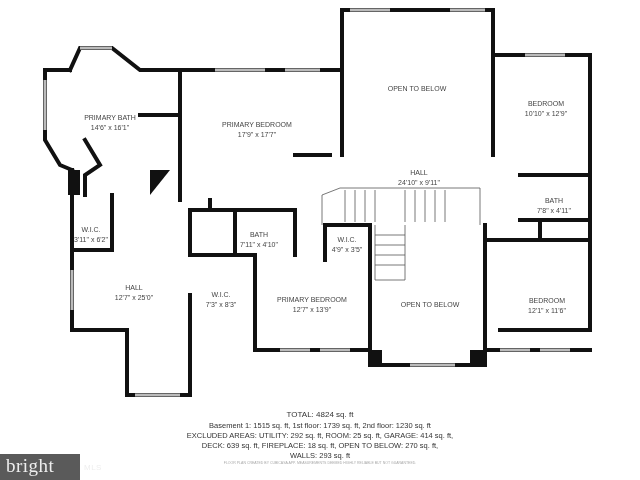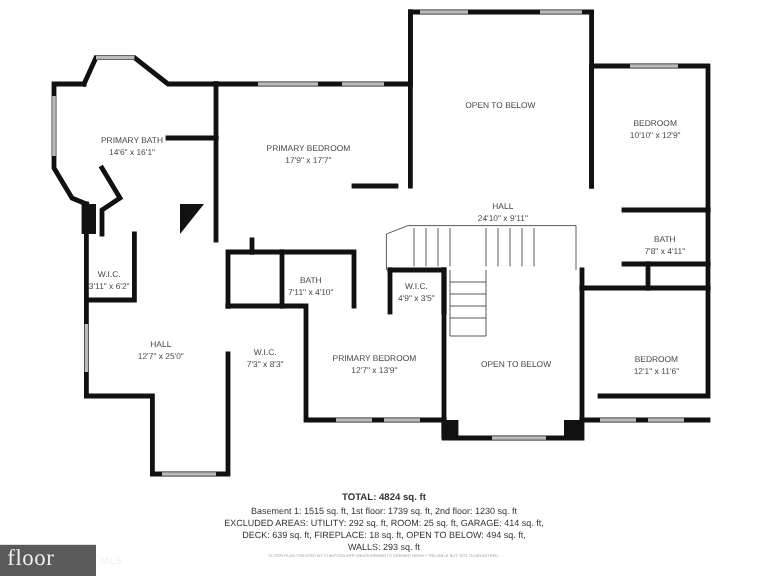--- a/index.html
+++ b/index.html
@@ -1,21 +1,21 @@
 <!DOCTYPE html>
 <html><head>
 <meta charset="utf-8">
 <style>
   html, body { margin:0; padding:0; background:#ffffff; }
   body { width:640px; height:480px; position:relative; overflow:hidden; font-family:"Liberation Sans", sans-serif; }
   #plan { position:absolute; left:0; top:0; width:640px; height:480px; }
   .room-label { position:absolute; text-align:center; color:#444; font-size:7px; line-height:10px; white-space:nowrap; transform:translateX(-50%); }
   .room-label .dim { display:block; }
   .footer { position:absolute; left:0; width:640px; text-align:center; color:#333; }
-  .total { top:410px; font-weight:bold; font-size:8px; }
+  .total { top:410px; font-weight:normal; font-size:8px; }
   .detail { font-size:7.5px; line-height:10px; }
   .fineprint { top:461px; font-size:3.5px; color:#aaa; }
   .bright { position:absolute; left:0; top:454px; width:80px; height:26px; background:#5a5a5a; color:#eee; }
   .bright .b-word { position:absolute; left:6px; top:1px; font-family:"Liberation Serif", serif; font-size:19px; letter-spacing:0.5px; }
   .bright .b-mls { position:absolute; left:56px; top:9px; font-size:8px; letter-spacing:0.5px;margin-left:28px; }
 </style>
 </head>
 <body>
 
 <svg id="plan" viewBox="0 0 640 480" xmlns="http://www.w3.org/2000/svg">
@@ -111,20 +111,20 @@
   <div class="room-label" style="left:134px;top:283px;"><span>HALL</span><span class="dim">12'7" x 25'0"</span></div>
   <div class="room-label" style="left:221px;top:290px;"><span>W.I.C.</span><span class="dim">7'3" x 8'3"</span></div>
   <div class="room-label" style="left:312px;top:295px;"><span>PRIMARY BEDROOM</span><span class="dim">12'7" x 13'9"</span></div>
   <div class="room-label" style="left:430px;top:300px;"><span>OPEN TO BELOW</span></div>
   <div class="room-label" style="left:547px;top:296px;"><span>BEDROOM</span><span class="dim">12'1" x 11'6"</span></div>
 </div>
 
 <div class="footer total">TOTAL: 4824 sq. ft</div>
 <div class="footer detail" style="top:421px;">Basement 1: 1515 sq. ft, 1st floor: 1739 sq. ft, 2nd floor: 1230 sq. ft</div>
 <div class="footer detail" style="top:431px;">EXCLUDED AREAS: UTILITY: 292 sq. ft, ROOM: 25 sq. ft, GARAGE: 414 sq. ft,</div>
-<div class="footer detail" style="top:441px;">DECK: 639 sq. ft, FIREPLACE: 18 sq. ft, OPEN TO BELOW: 494 sq. ft,</div>
+<div class="footer detail" style="top:441px;">DECK: 639 sq. ft, FIREPLACE: 18 sq. ft, OPEN TO BELOW: 270 sq. ft,</div>
 <div class="footer detail" style="top:451px;">WALLS: 293 sq. ft</div>
 <div class="footer fineprint">FLOOR PLAN CREATED BY CUBICASA APP. MEASUREMENTS DEEMED HIGHLY RELIABLE BUT NOT GUARANTEED.</div>
 
 <div class="bright">
-  <span class="b-word">floor</span>
+  <span class="b-word">bright</span>
   <span class="b-mls">MLS</span>
 </div>
 
 </body></html>

